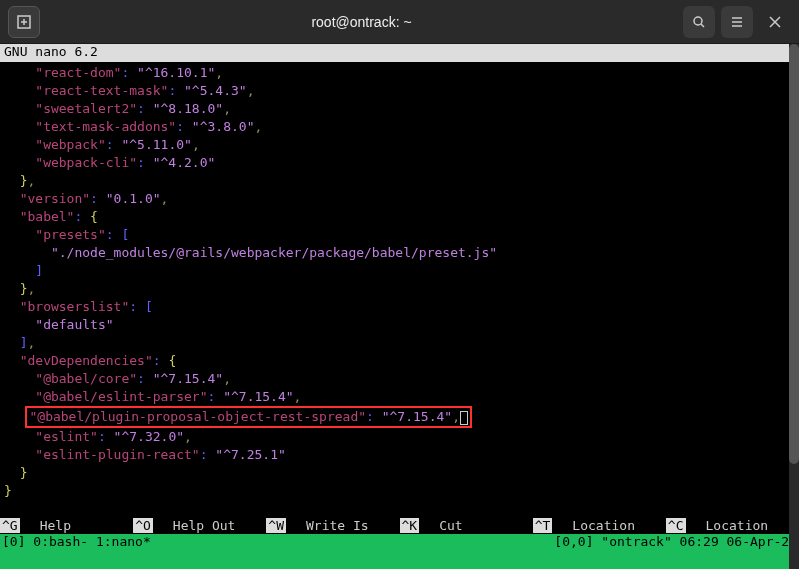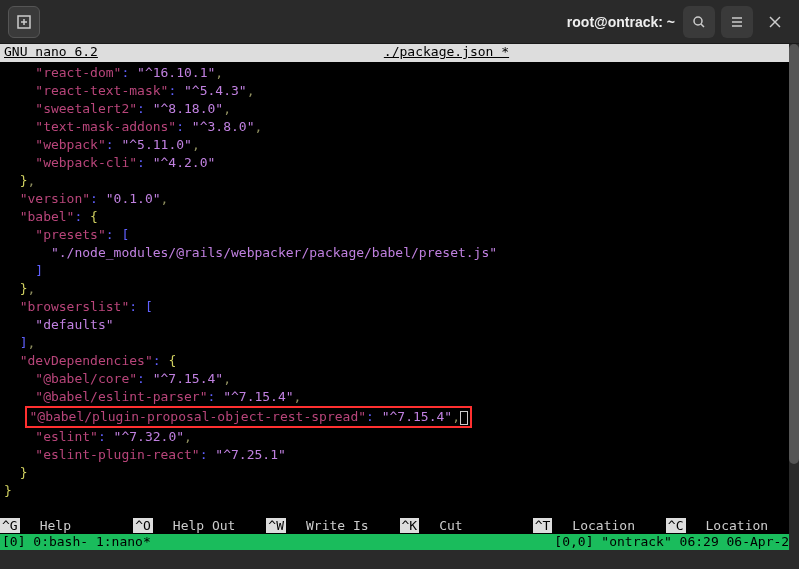--- a/index.html
+++ b/index.html
@@ -30,38 +30,37 @@
   align-items: center;
   justify-content: center;
   color: #ddd;
   font-size: 16px;
 }
 .titlebar-plus {
   border: 1px solid #555;
 }
 .titlebar-title {
   flex: 1;
-  text-align: right;
+  text-align: center;
   color: #eee;
-  font-weight: bold;
+  font-weight: normal;
   font-size: 14px;
   font-family: sans-serif;
 }
 .titlebar-right {
   display: flex;
   gap: 6px;
 }
 .nano-header {
   height: 18px;
   background: #ddd;
   color: #000;
   display: flex;
   padding: 0 4px;
   font-size: 13px;
-  text-decoration: underline;
 }
 .nano-header-left { flex: 0 0 auto; }
 .nano-header-center { flex: 1; text-align: center; }
 .editor {
   background: #000;
   color: #ccc;
   padding: 2px 4px;
   line-height: 18px;
   height: 454px;
   white-space: pre;
@@ -102,21 +101,21 @@
   background: #ddd;
   color: #000;
   padding: 0 2px;
 }
 .nano-label {
   margin-left: 20px;
 }
 .tmux-bar {
   background: #1abc5c;
   color: #000;
-  height: 16px;
+  height: 36px;
   display: flex;
   font-size: 13px;
   padding: 0 2px;
 }
 .tmux-left { flex: 1; }
 .tmux-right { text-align: right; }
 .scrollbar {
   position: absolute;
   right: 0;
   top: 44px;
@@ -163,21 +162,20 @@
       <svg width="14" height="14" viewBox="0 0 14 14">
           <line x1="2" y1="2" x2="12" y2="12" stroke="#ccc" stroke-width="1.5"></line>
           <line x1="12" y1="2" x2="2" y2="12" stroke="#ccc" stroke-width="1.5"></line>
         </svg>
     </div>
   </div>
 </div>
 
 <div class="nano-header">
   <span class="nano-header-left">GNU nano 6.2</span>
-  <span class="nano-header-center">./package.json *</span>
 </div>
 
 <div class="editor">    <span class="k">"react-dom"</span><span class="p">: </span><span class="v">"^16.10.1"</span><span class="cm">,</span>
     <span class="k">"react-text-mask"</span><span class="p">: </span><span class="v">"^5.4.3"</span><span class="cm">,</span>
     <span class="k">"sweetalert2"</span><span class="p">: </span><span class="v">"^8.18.0"</span><span class="cm">,</span>
     <span class="k">"text-mask-addons"</span><span class="p">: </span><span class="v">"^3.8.0"</span><span class="cm">,</span>
     <span class="k">"webpack"</span><span class="p">: </span><span class="v">"^5.11.0"</span><span class="cm">,</span>
     <span class="k">"webpack-cli"</span><span class="p">: </span><span class="v">"^4.2.0"</span>
   <span class="br">}</span><span class="cm">,</span>
   <span class="k">"version"</span><span class="p">: </span><span class="v">"0.1.0"</span><span class="cm">,</span>

